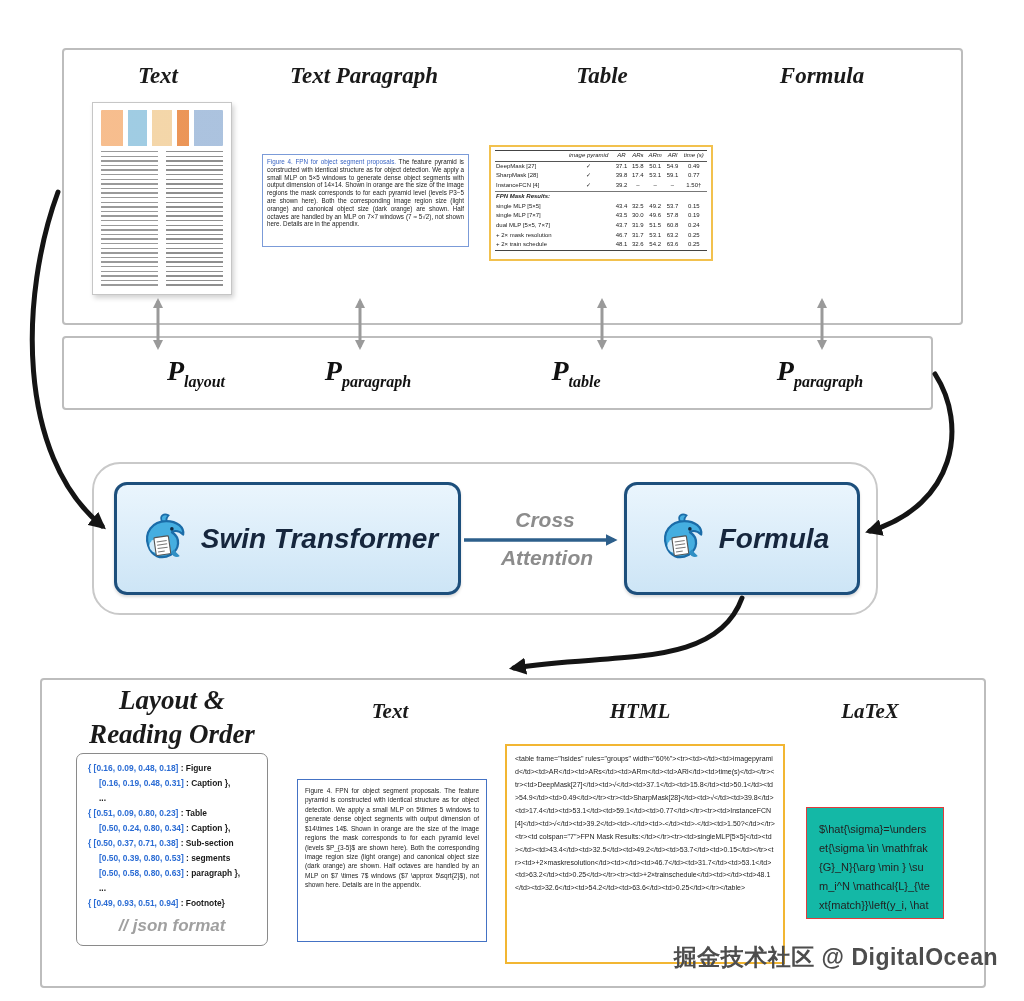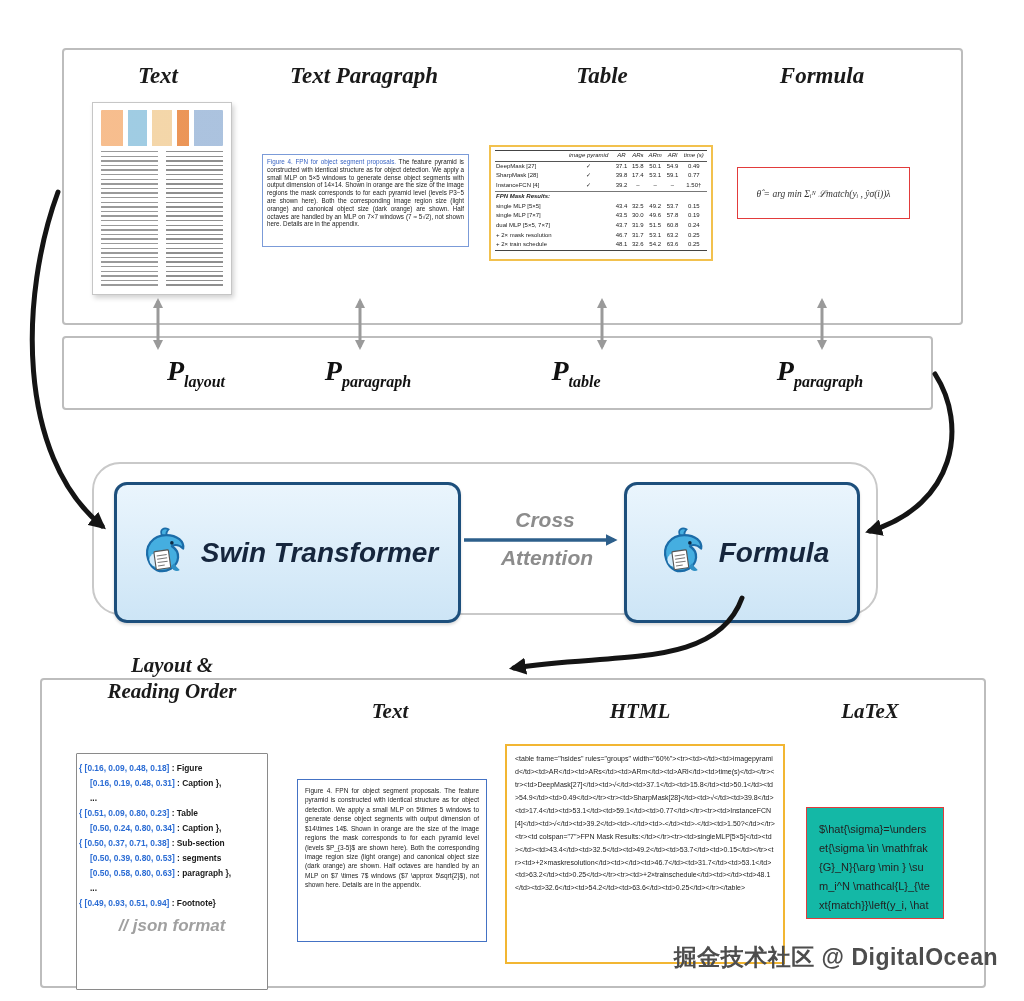--- a/index.html
+++ b/index.html
@@ -45,35 +45,35 @@
                     font-size:9.5px; color:#333; text-align:center; padding:2px; }
 
   
   .prompt { position:absolute; transform:translateX(-50%); font-family:"Liberation Serif", serif;
             font-weight:bold; font-style:italic; font-size:28px; color:#111; white-space:nowrap; }
   .prompt sub { font-size:16px; }
 
   
   .model-outer { position:absolute; left:92px; top:462px; width:786px; height:153px;
                  border:2.5px solid #c9c9c9; border-radius:28px; background:#fff; }
-  .model-box { position:absolute; height:141px; top:482px; border:3px solid #1d4f7c; border-radius:13px;
+  .model-box { position:absolute; height:113px; top:482px; border:3px solid #1d4f7c; border-radius:13px;
                background:linear-gradient(#eaf5fd,#cde5f6); display:flex; align-items:center;
                justify-content:center; gap:10px; box-shadow:0 2px 3px rgba(0,0,0,.15); }
   .encoder-box { left:114px; width:347px; }
   .decoder-box { left:624px; width:236px; }
   .model-label { font-family:"Liberation Sans", sans-serif; font-weight:bold; font-style:italic;
                  font-size:28px; color:#16263d; }
   .dolphin { width:54px; height:54px; flex:0 0 auto; }
 
   .attn-label { position:absolute; transform:translateX(-50%); font-family:Liberation Sans, sans-serif;
                 font-weight:bold; font-style:italic; font-size:21px; color:#8c8c8c; }
 
   
-  .layout-box { position:absolute; left:76px; top:753px; width:192px; height:237px;
-                border:1.5px solid #8a8a8a; border-radius:1px; background:#fff; padding:9px 2px 4px; overflow:hidden; }
+  .layout-box { position:absolute; left:76px; top:753px; width:192px; height:193px;
+                border:1.5px solid #8a8a8a; border-radius:7px; background:#fff; padding:9px 11px 4px; overflow:hidden; }
   .jline { font-size:8.4px; font-weight:bold; line-height:1.25; margin-bottom:4.5px; white-space:nowrap; }
   .jline.ind { padding-left:11px; }
   .jcoord { color:#2b6cd4; }
   .jlabel { color:#1a1a1a; }
   .json-note { text-align:center; font-size:17px; font-weight:bold; font-style:italic; color:#a0a0a0; margin-top:7px; }
 
   .text-box { position:absolute; left:297px; top:779px; width:190px; height:163px;
               border:1.5px solid #4472c4; background:#fff; padding:6px 7px; font-size:6.5px;
               line-height:1.45; color:#222; text-align:justify; overflow:hidden; }
   .html-box { position:absolute; left:505px; top:744px; width:280px; height:220px;
@@ -194,23 +194,20 @@
             <td class="">48.1</td>
             <td class="">32.6</td>
             <td class="">54.2</td>
             <td class="">63.6</td>
             <td class="">0.25</td>
           </tr>
         </tbody>
       </table>
   </div>
 
-  <div class="formula-sample">
-    <span>θ̂ = arg min Σᵢᴺ ℒmatch(yᵢ , ŷσ(i))λ</span>
-  </div>
 
   <div class="panel" style="left:62px; top:336px; width:871px; height:74px;"></div>
 
   <div class="prompt" style="left:160px; top:355px;margin-left:36px;"><span>P</span><sub>layout</sub></div>
   <div class="prompt" style="left:368px; top:355px;"><span>P</span><sub>paragraph</sub></div>
   <div class="prompt" style="left:576px; top:355px;"><span>P</span><sub>table</sub></div>
   <div class="prompt" style="left:820px; top:355px;"><span>P</span><sub>paragraph</sub></div>
 
   <div class="model-outer"></div>
 
@@ -248,21 +245,21 @@
       <path d="M30 36 C32 40 36 41 38 39 C36 37 34 35 33 33 Z" fill="#2f8fc4"></path>
     </svg>
     <span class="model-label">Formula</span>
   </div>
 
   <div class="attn-label" style="left:545px; top:508px;">Cross</div>
   <div class="attn-label" style="left:547px; top:546px;">Attention</div>
 
   <div class="panel" style="left:40px; top:678px; width:946px; height:310px;"></div>
 
-  <div class="col-hdr" style="left:172px; top:652px; font-size:21px;">Layout &amp;
+  <div class="col-hdr" style="left:172px; top:684px; font-size:27px;">Layout &amp;
 Reading Order</div>
   <div class="col-hdr" style="left:390px; top:698px; font-size:21px;">Text</div>
   <div class="col-hdr" style="left:640px; top:698px; font-size:21px;">HTML</div>
   <div class="col-hdr" style="left:870px; top:698px; font-size:21px;">LaTeX</div>
 
   <div class="layout-box">
     <div>
         <div class="jline"><span class="jcoord">{ [0.16, 0.09, 0.48, 0.18]</span><span class="jlabel"> : Figure</span></div>
         <div class="jline ind"><span class="jcoord">[0.16, 0.19, 0.48, 0.31]</span><span class="jlabel"> : Caption },</span></div>
         <div class="jline ind"><span class="jlabel">...</span></div>

